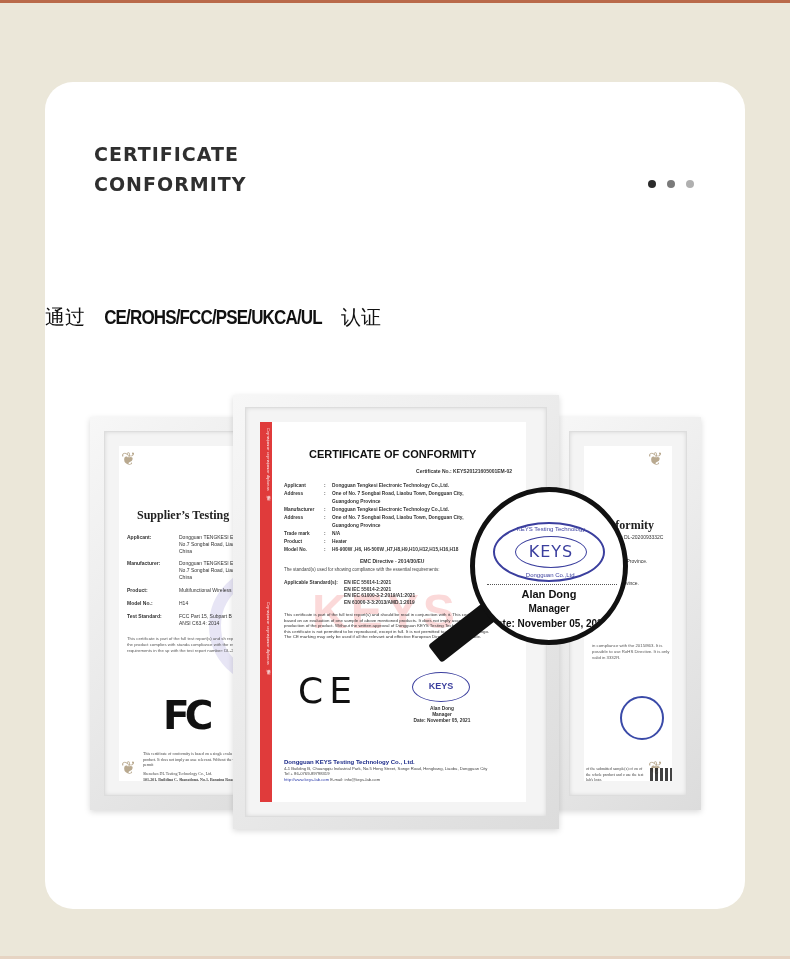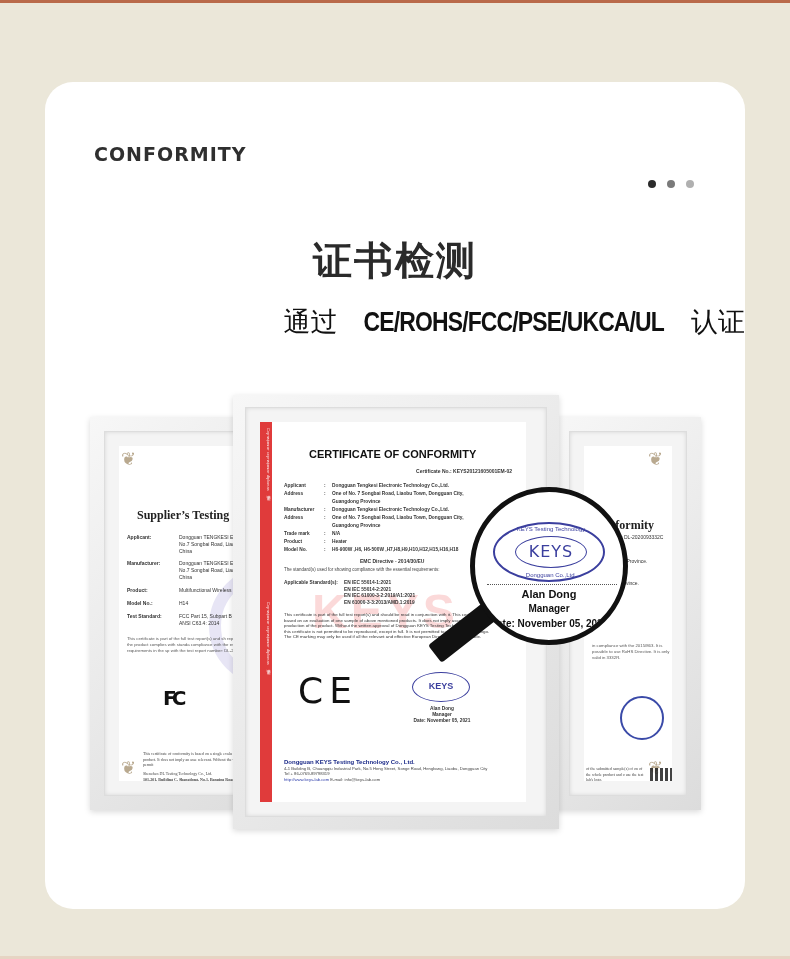--- a/index.html
+++ b/index.html
@@ -8,41 +8,41 @@
   .top-stripe { position: absolute; left: 0; top: 0; width: 790px; height: 3px; background: #b96a4a; }
   .bottom-stripe { position: absolute; left: 0; bottom: 0; width: 790px; height: 3px; background: #e6d4c3; }
 
   .card { position: absolute; left: 45px; top: 82px; width: 700px; height: 827px; background: #fff; border-radius: 28px; }
 
   .heading-en { position: absolute; left: 49px; top: 57px; font-family: "DejaVu Sans", sans-serif; font-weight: bold; font-size: 19px; line-height: 30px; color: #2f2f2f; letter-spacing: 1px; }
   .dots { position: absolute; left: 603px; top: 98px; display: flex; gap: 11px; }
   .dot { width: 8px; height: 8px; border-radius: 50%; }
 
   .title-cn { position: absolute; left: 0; width: 700px; top: 152px; text-align: center; font-family: "DejaVu Sans", sans-serif; font-weight: bold; font-size: 39px; color: #2a2a2a; letter-spacing: 2px; }
-  .subtitle { position: absolute; left: 0; width: 700px; top: 222px; text-align: right; font-size: 27px; color: #111; }
+  .subtitle { position: absolute; left: 0; width: 700px; top: 222px; text-align: left; font-size: 20px; color: #111; }
   .subtitle .cn { font-family: "DejaVu Sans", sans-serif; font-weight: normal; }
   .subtitle .en { font-family: "Liberation Sans", sans-serif; font-weight: bold; letter-spacing: -1px; transform: scaleX(0.85); display: inline-block; }
 
   
   .frame { position: absolute; background: linear-gradient(135deg, #f7f7f7, #dcdcdc); box-shadow: 0 2px 6px rgba(0,0,0,0.15); padding: 14px; }
   .frame .mat { width: 100%; height: 100%; background: #f4f4f4; border: 1px solid #ddd; padding: 14px; box-shadow: inset 0 0 4px rgba(0,0,0,0.12); }
   .paper { width: 100%; height: 100%; background: #fff; position: relative; overflow: hidden; font-size: 5px; color: #444; }
 
   .frame-left { left: 45px; top: 335px; width: 200px; height: 393px; }
   .frame-right { left: 510px; top: 335px; width: 146px; height: 393px; }
   .frame-center { left: 188px; top: 313px; width: 326px; height: 434px; padding: 12px; }
   .frame-center .mat { padding: 14px 20px 14px 14px; }
 
   .corner-orn { position: absolute; width: 22px; height: 22px; color: #b9a98f; font-size: 18px; line-height: 22px; }
 
   .left-title { position: absolute; left: 18px; top: 62px; font-family: "Liberation Serif", serif; font-weight: bold; font-size: 12px; color: #222; white-space: nowrap; }
   .kv { position: absolute; left: 8px; font-size: 5px; line-height: 7px; color: #333; white-space: nowrap; }
   .kv b { display: inline-block; width: 52px; font-weight: bold; }
   .para { position: absolute; font-size: 4.3px; line-height: 6px; color: #555; }
-  .fc { position: absolute; left: 44px; top: 240px; font-family: "DejaVu Sans", sans-serif; font-size: 20px; font-weight: bold; color: #111; letter-spacing: -5px; }
+  .fc { position: absolute; left: 44px; top: 247px; font-family: "DejaVu Sans", sans-serif; font-size: 39px; font-weight: bold; color: #111; letter-spacing: -5px; }
   .footer-small { position: absolute; font-size: 4px; line-height: 5.5px; color: #444; font-family: "Liberation Serif", serif; }
   .seal { position: absolute; border-radius: 50%; border: 2px solid #5a5fb0; }
 
   .right-title { position: absolute; left: 10px; top: 72px; font-family: "Liberation Serif", serif; font-weight: bold; font-size: 12px; color: #222; white-space: nowrap; }
   .qr { position: absolute; width: 28px; height: 28px; background:
         repeating-linear-gradient(90deg, #222 0 3px, #fff 3px 5px),
         #fff; opacity: .85; }
 
   .redbar { position: absolute; left: 0; top: 0; width: 12px; height: 100%; background: #e03b3b; }
   .redbar span { position: absolute; left: 1px; width: 10px; font-size: 4px; color: #fff; writing-mode: vertical-rl; opacity: .85; }
@@ -74,30 +74,30 @@
   .mag-sig { position: absolute; left: 0; width: 148px; text-align: center; font-weight: bold; color: #111; }
 </style>
 </head>
 <body>
 
 <div class="top-stripe"></div>
 
 <div class="card">
 
   <div class="heading-en">
+    <div>CERTIFICATE</div>
     <div>CONFORMITY</div>
   </div>
 
   <div class="dots">
     <span class="dot" style="background:#2b2b2b"></span>
     <span class="dot" style="background:#7a7a7a"></span>
     <span class="dot" style="background:#b0b0b0"></span>
   </div>
 
-  <div class="title-cn">证书检测</div>
 
   <div class="subtitle">
     <span class="cn">通过</span><span class="en">CE/ROHS/FCC/PSE/UKCA/UL</span><span class="cn">认证</span>
   </div>
 
   <div class="frame frame-left">
     <div class="mat">
       <div class="paper">
         <span class="corner-orn" style="left:2px;top:2px">❦</span>
         <span class="corner-orn" style="left:2px;bottom:2px">❦</span>

